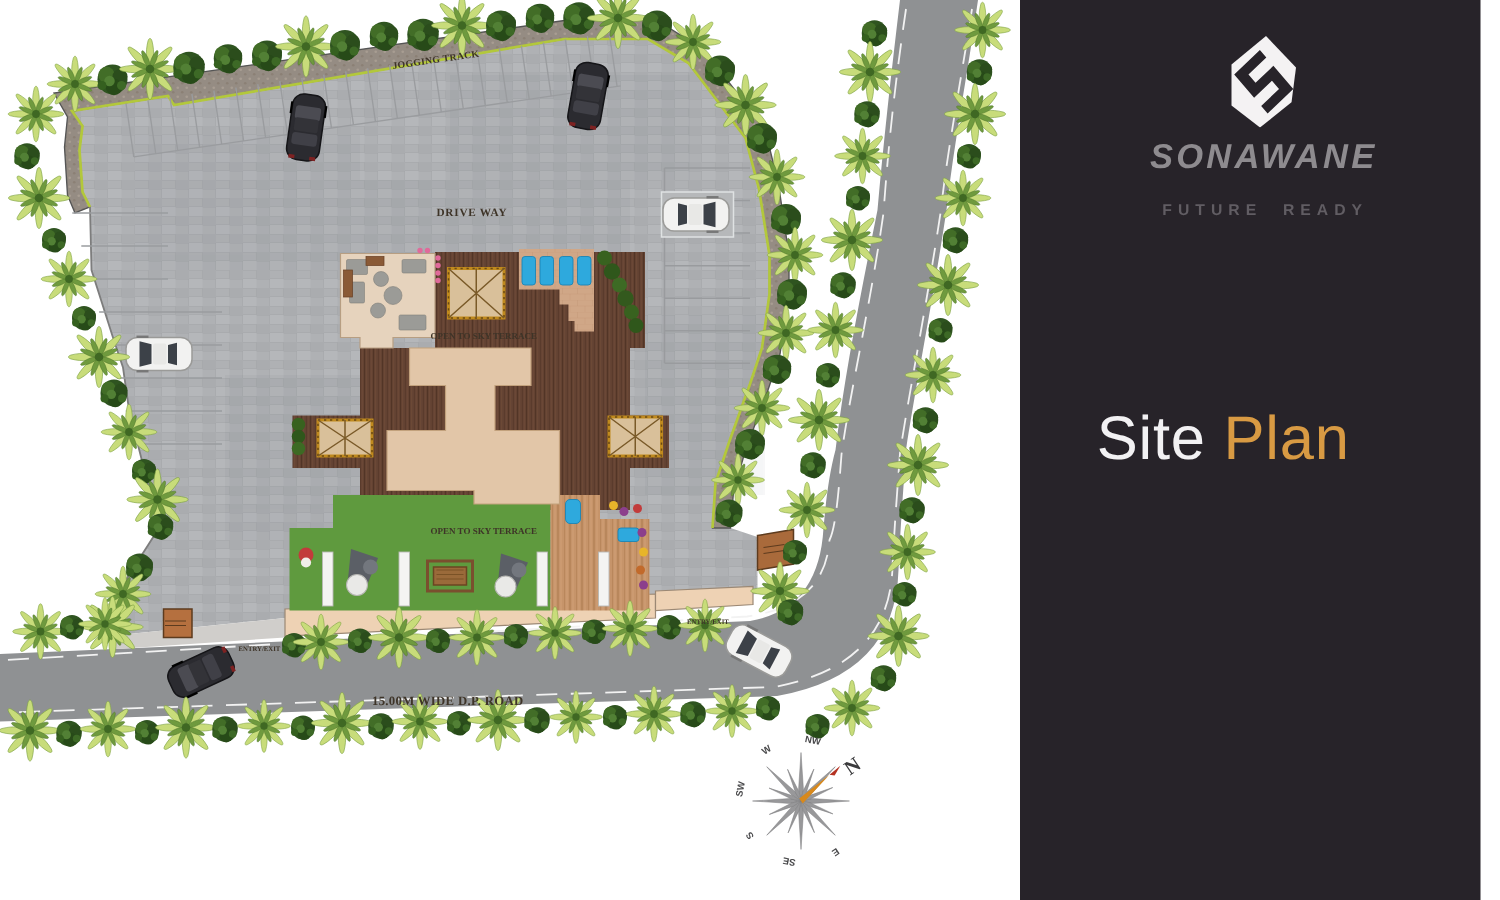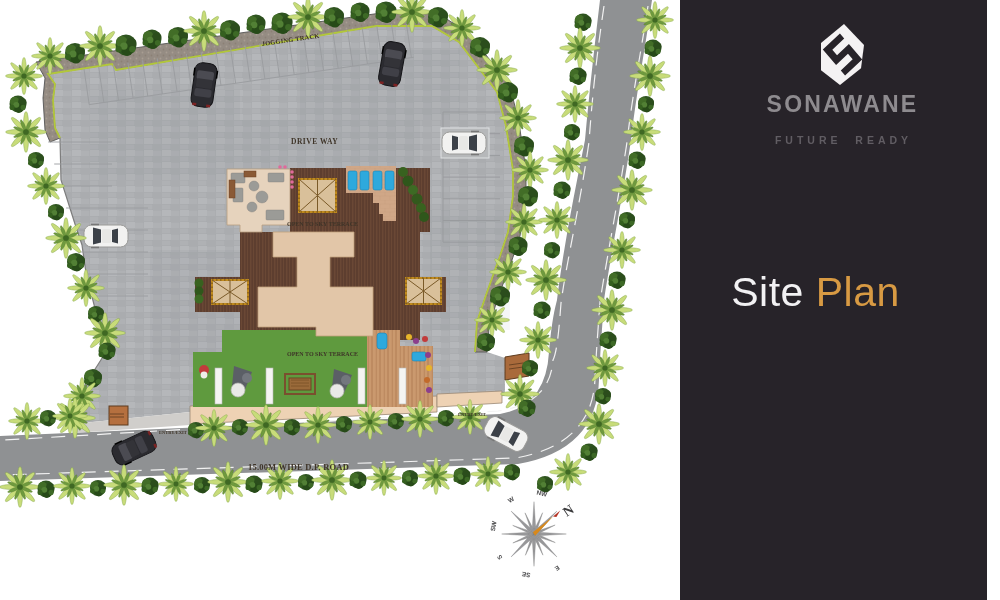--- a/index.html
+++ b/index.html
@@ -1,18 +1,18 @@
 <!DOCTYPE html>
 <html><head><meta charset="utf-8">
 <style>
 html,body{margin:0;padding:0;background:#ffffff;width:1000px;height:600px;overflow:hidden;
 font-family:"Liberation Sans",sans-serif;}
 #plan{position:absolute;left:0;top:0;}
 #panel{position:absolute;left:680px;top:0;width:307px;height:600px;background:#272329;}
-#brand{position:absolute;top:91px;left:18px;right:0;text-align:center;color:#8e8b8f;font-weight:bold;font-size:23px;letter-spacing:2.2px;}
+#brand{position:absolute;top:91px;left:18px;right:0;text-align:center;color:#8e8b8f;font-weight:bold;font-size:23px;letter-spacing:2.2px;font-style:italic;}
 #tag{position:absolute;top:115px;left:20px;right:0;text-align:center;color:#615d63;font-size:10.5px;letter-spacing:4px;font-weight:bold;margin-top:19px;}
 #title{position:absolute;left:0;top:269px;width:271px;text-align:center;font-size:41px;color:#f2f1f3;letter-spacing:0.5px;}
 #title .g{color:#d89a43;}
 #gem{position:absolute;left:138px;top:24px;}
 </style></head>
 <body>
 
 <svg id="plan" width="680" height="600" viewBox="0 0 680 600">
 <defs>
 <pattern id="pav" width="18" height="12" patternUnits="userSpaceOnUse">

